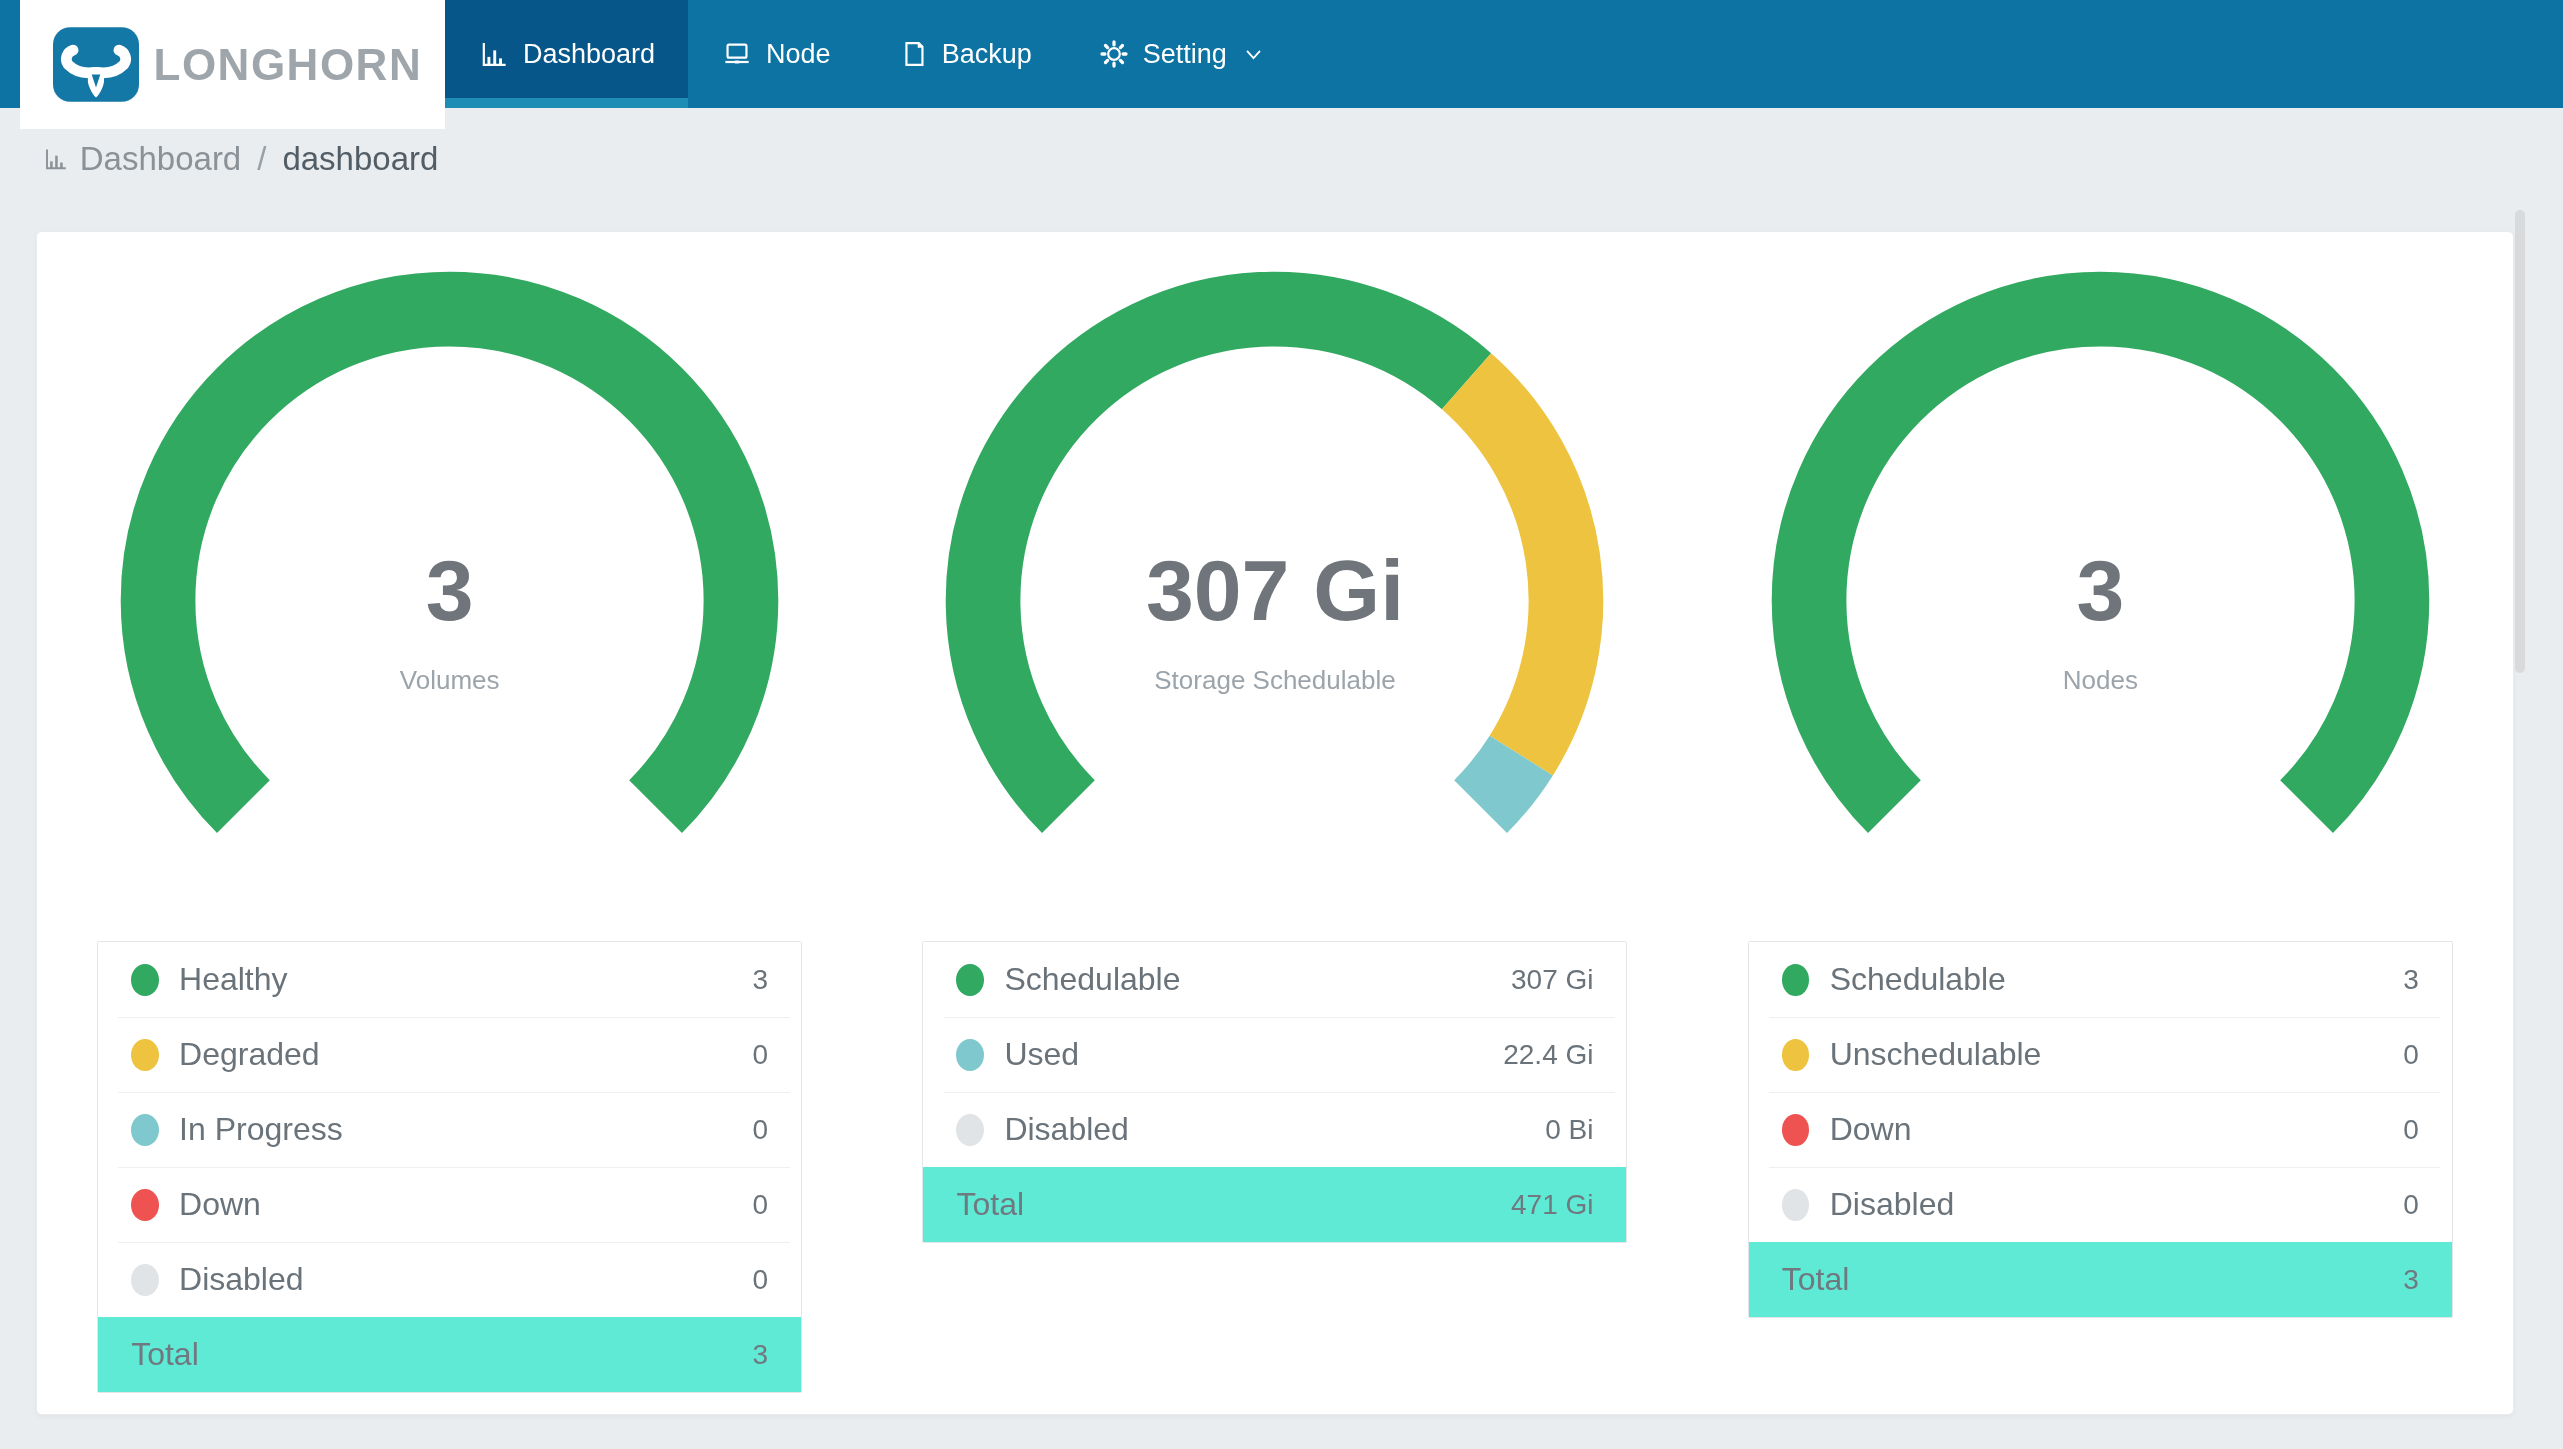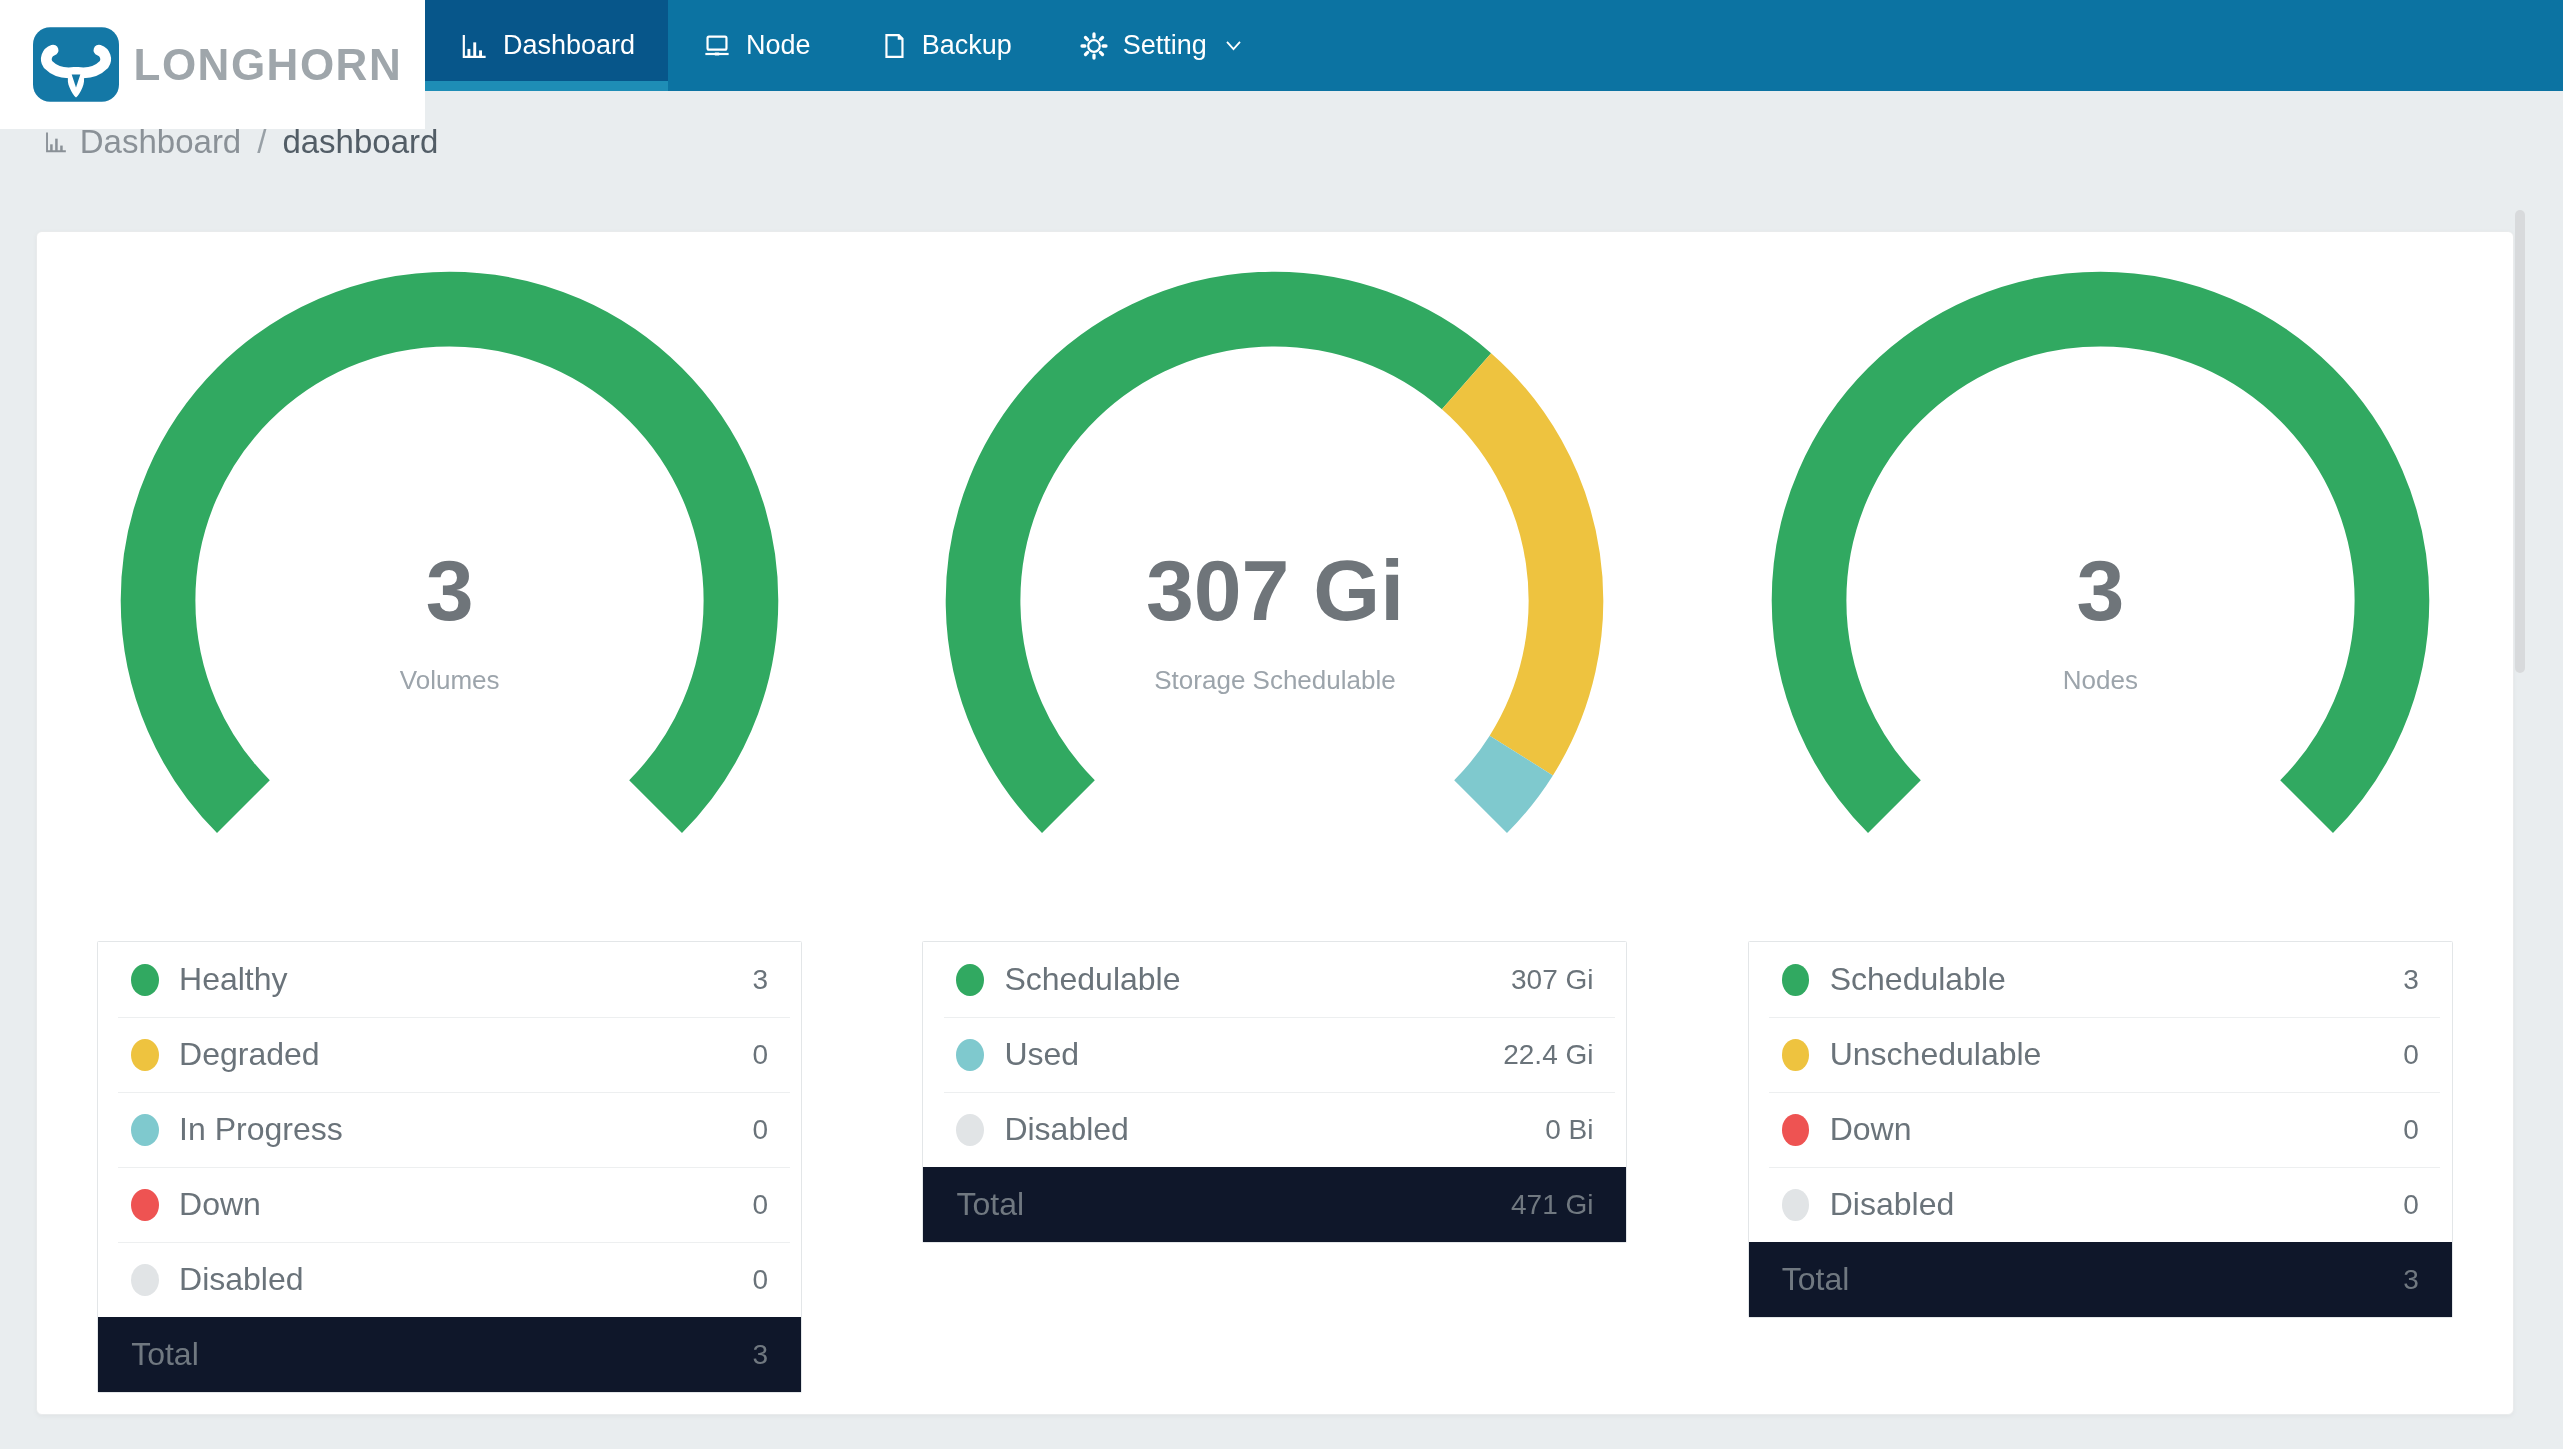--- a/index.html
+++ b/index.html
@@ -5,21 +5,21 @@
   * { margin:0; padding:0; box-sizing:border-box; }
   html,body { width:2563px; height:1449px; }
   body {
     font-family:"Liberation Sans", sans-serif;
     background:#E9EDEF;
     overflow:hidden;
   }
   #screen { position:relative; width:2563px; height:1449px; }
 
   
-  .header { display:flex; height:91px; background:#0C73A2; }
+  .header { display:flex; height:108px; background:#0C73A2;padding-left:20px; }
   .logo-block {
     width:425px; height:129px; background:#FFFFFF;
     display:flex; align-items:center; padding-left:33px; gap:14.5px; flex:none;
     cursor:pointer;
   }
   .logo-badge { width:86px; height:75px; flex:none; }
   .app-name {
     font-size:44px; font-weight:bold; color:#9FA6AB; letter-spacing:1.5px;
   }
   .nav-tabs { display:flex; align-items:stretch; }
@@ -70,21 +70,21 @@
     border:0.7px solid #E3E6E8; border-radius:1.5px;
   }
   .legend-row {
     position:relative; display:flex; align-items:center;
     height:75px; padding:0 33px;
   }
   .legend-row:not(:first-child):not(.total)::before {
     content:""; position:absolute; top:0; left:20.3px; right:11.6px; height:0.7px;
     background:#EDEFF0;
   }
-  .legend-row.total { background:#0f172a; height:75px; }
+  .legend-row.total { background:#5eead4; height:75px; }
   .dot { width:27.6px; height:32px; border-radius:50%; margin-right:20.3px; flex:none; background:#ccc; }
   .l-label { font-size:32px; color:#6A737A; }
   .l-value { margin-left:auto; font-size:28px; color:#6A737A; }
   .legend-row.total .l-label, .legend-row.total .l-value { color:#707880; }
 
   
   .scroll-thumb {
     position:absolute; left:2515px; top:210px; width:10.2px; height:463px;
     background:#D8DADC; border-radius:5.1px; cursor:default;
   }

